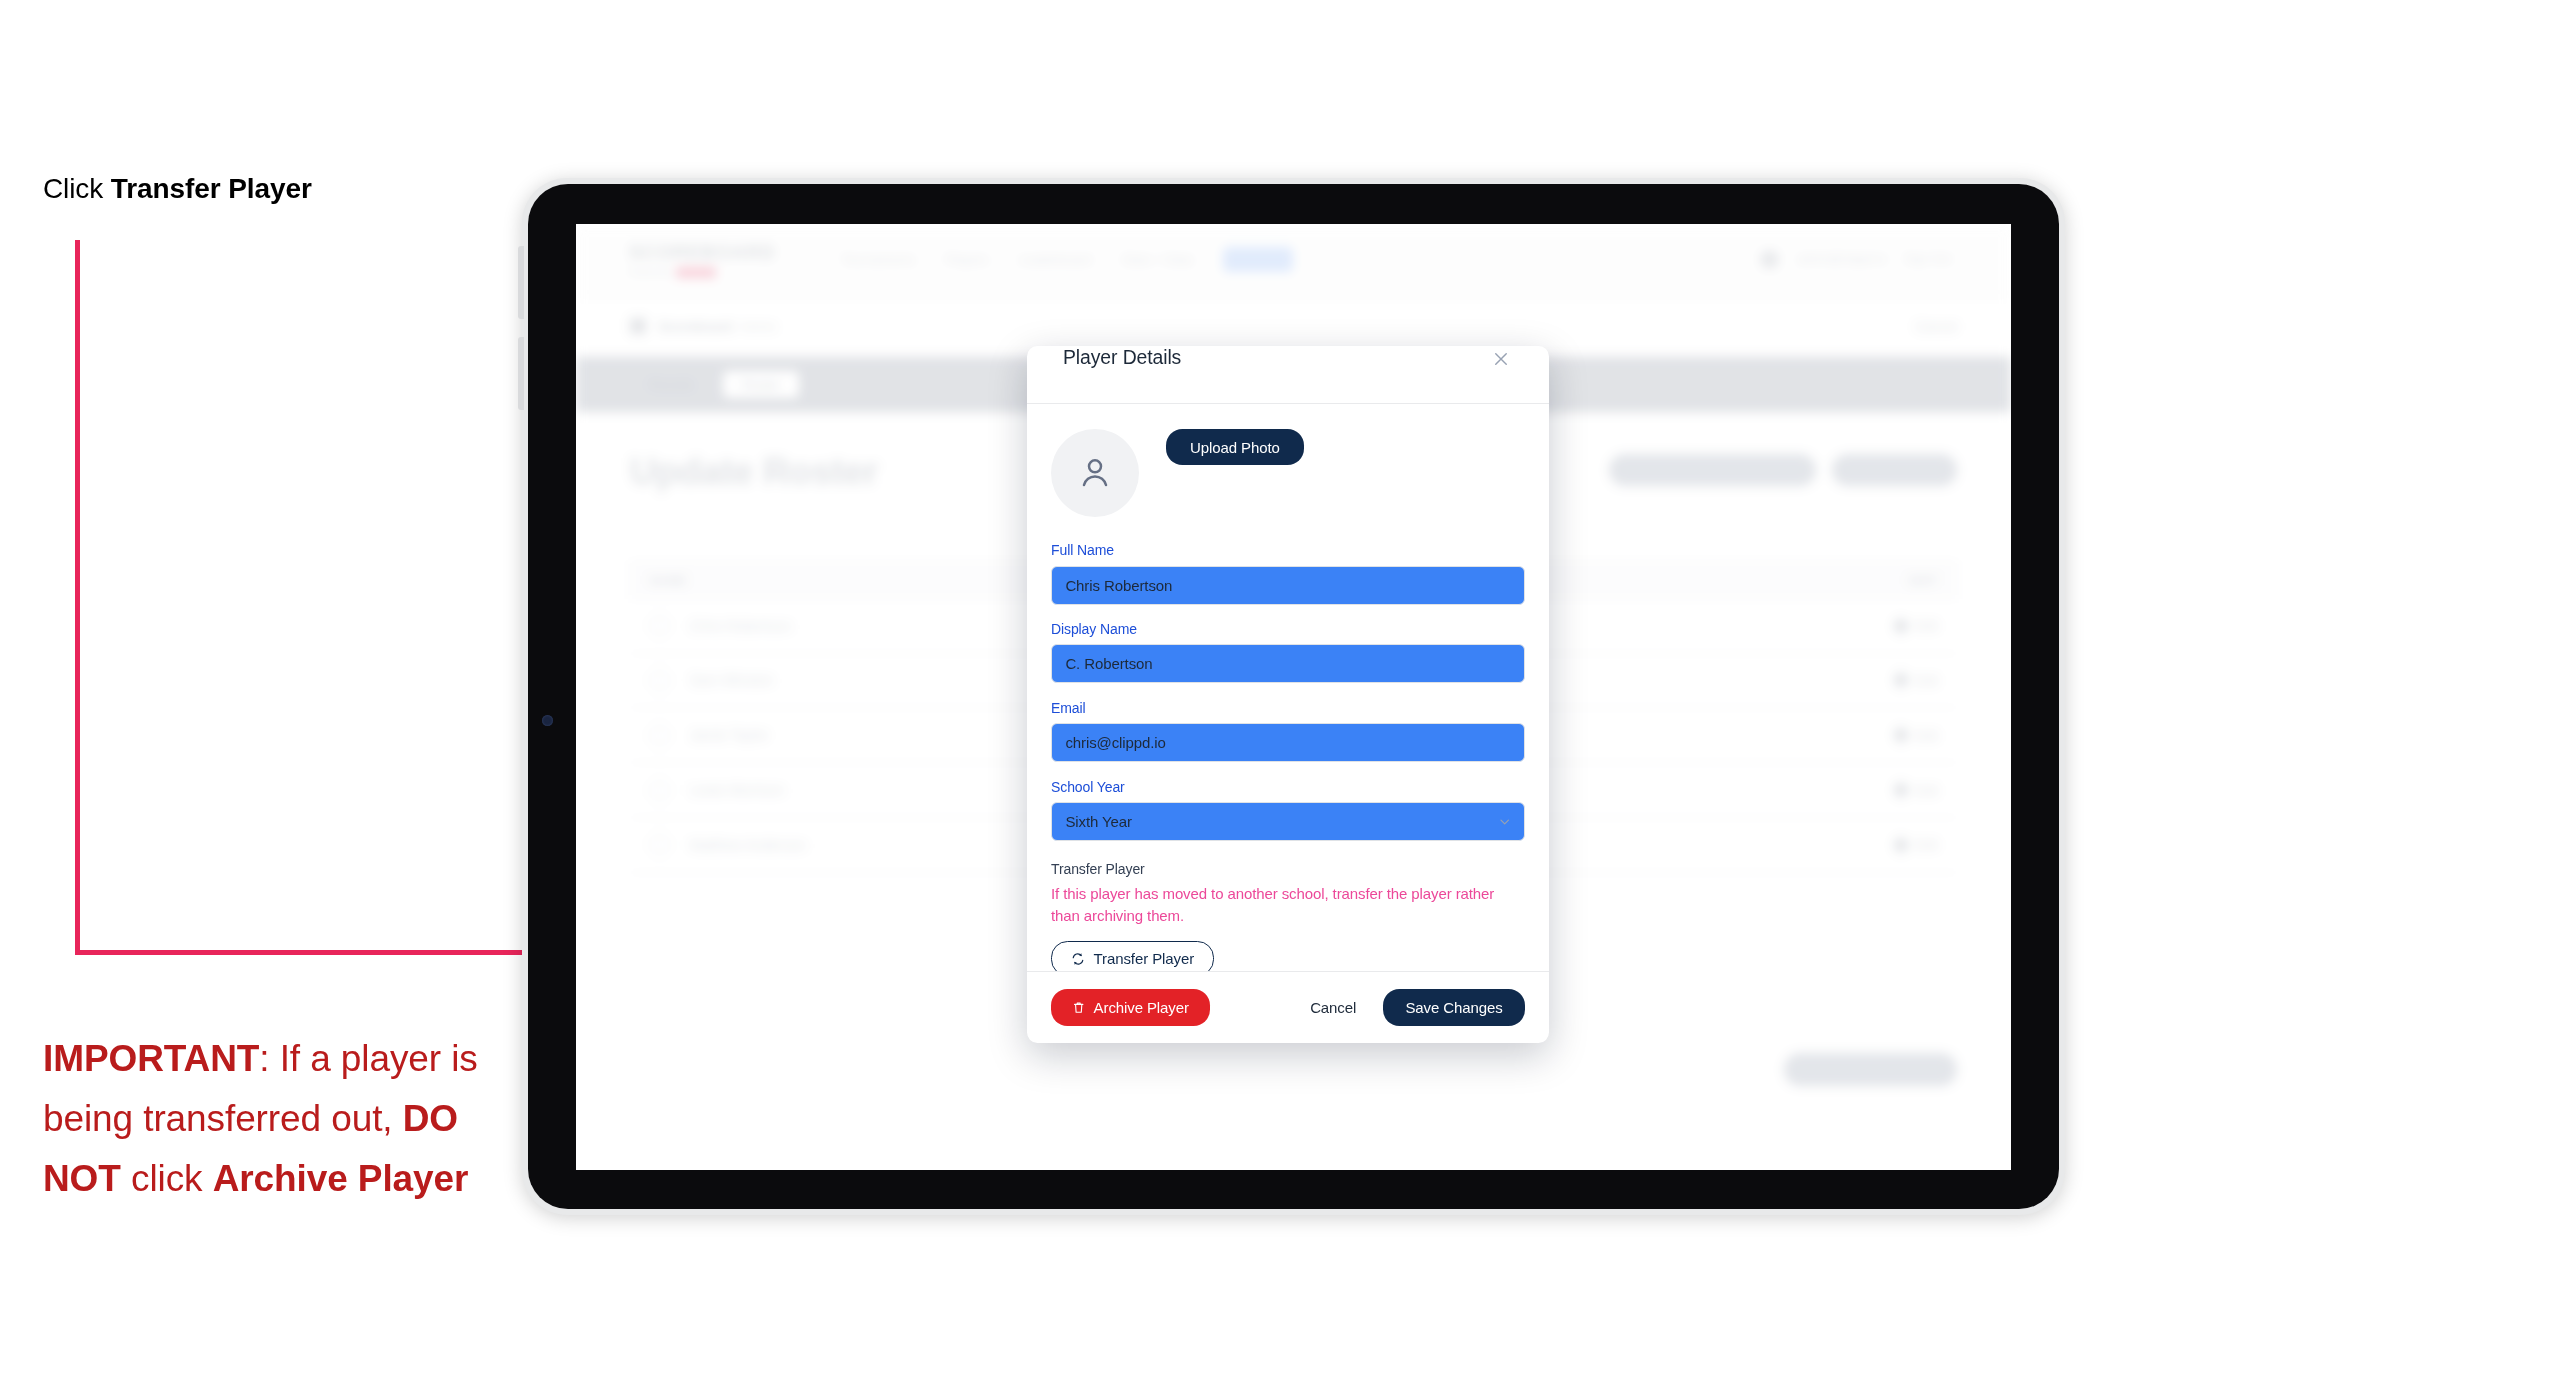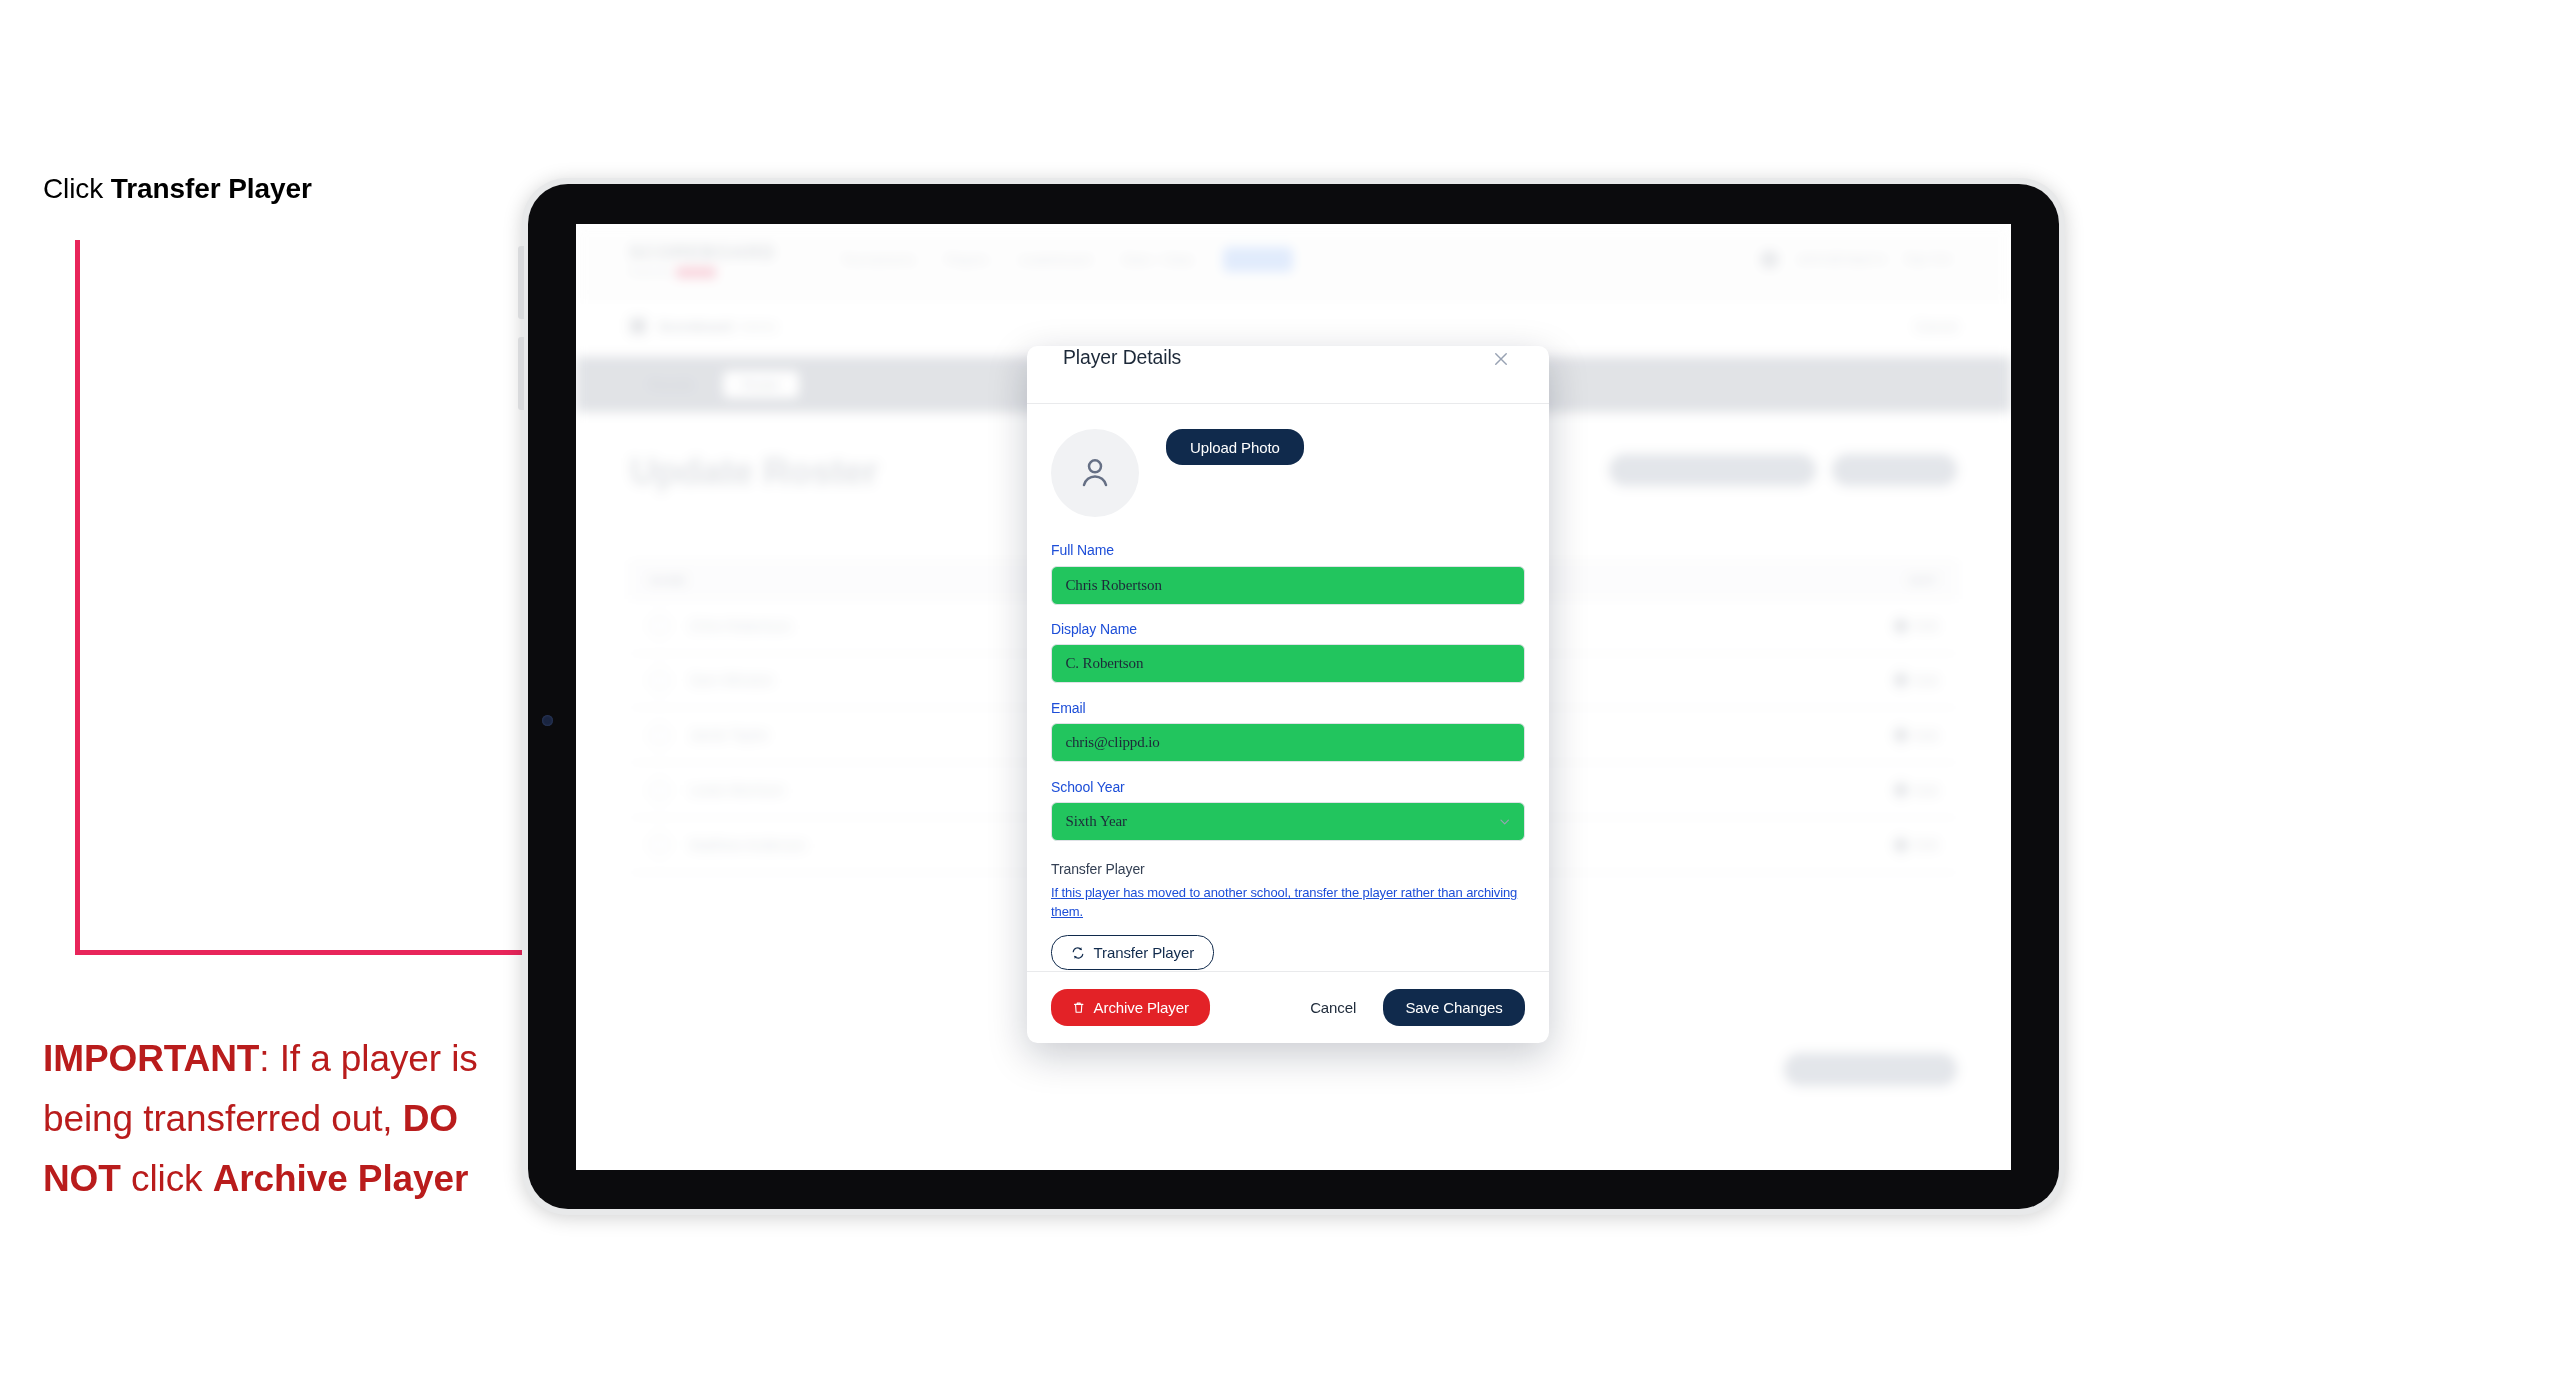--- a/index.html
+++ b/index.html
@@ -405,24 +405,24 @@
     margin-bottom: 7.5px;
     display: block;
     letter-spacing: -0.1px;
   }
   .field-input {
     width: 100%;
     height: 39px;
     border: 0.7px solid #dfe2e6;
     border-radius: 6px;
     font-size: 15px;
-    font-family: Liberation Serif, serif;
+    font-family: Liberation Sans, sans-serif;
     color: #1d2939;
     padding: 0 13.4px;
-    background: #22c55e;
+    background: #3b82f6;
     outline: none;
     letter-spacing: -0.1px;
   }
   .select-wrap { position: relative; }
   .select-wrap .chev {
     position: absolute;
     right: 13.4px;
     top: 50%;
     transform: translateY(-50%);
     width: 13.4px; height: 13.4px;
@@ -431,26 +431,25 @@
   .select-wrap .chev svg { width: 100%; height: 100%; display: block; }
 
   .transfer-section { margin-top: 19.4px; }
   .transfer-title {
     font-size: 14px;
     color: #344054;
     margin-bottom: 6.7px;
     letter-spacing: -0.1px;
   }
   .transfer-desc {
-    font-size: 13px;
-    color: #1d4ed8;
+    font-size: 15px;
+    color: #ec4899;
     line-height: 1.48;
     margin-bottom: 13.4px;
     letter-spacing: -0.1px;
-    text-decoration: underline;
   }
   .transfer-btn {
     display: inline-flex;
     align-items: center;
     gap: 8.2px;
     background: #ffffff;
     border: 1.2px solid #102A4C;
     color: #102A4C;
     border-radius: 16.4px;
     font-size: 15px;

